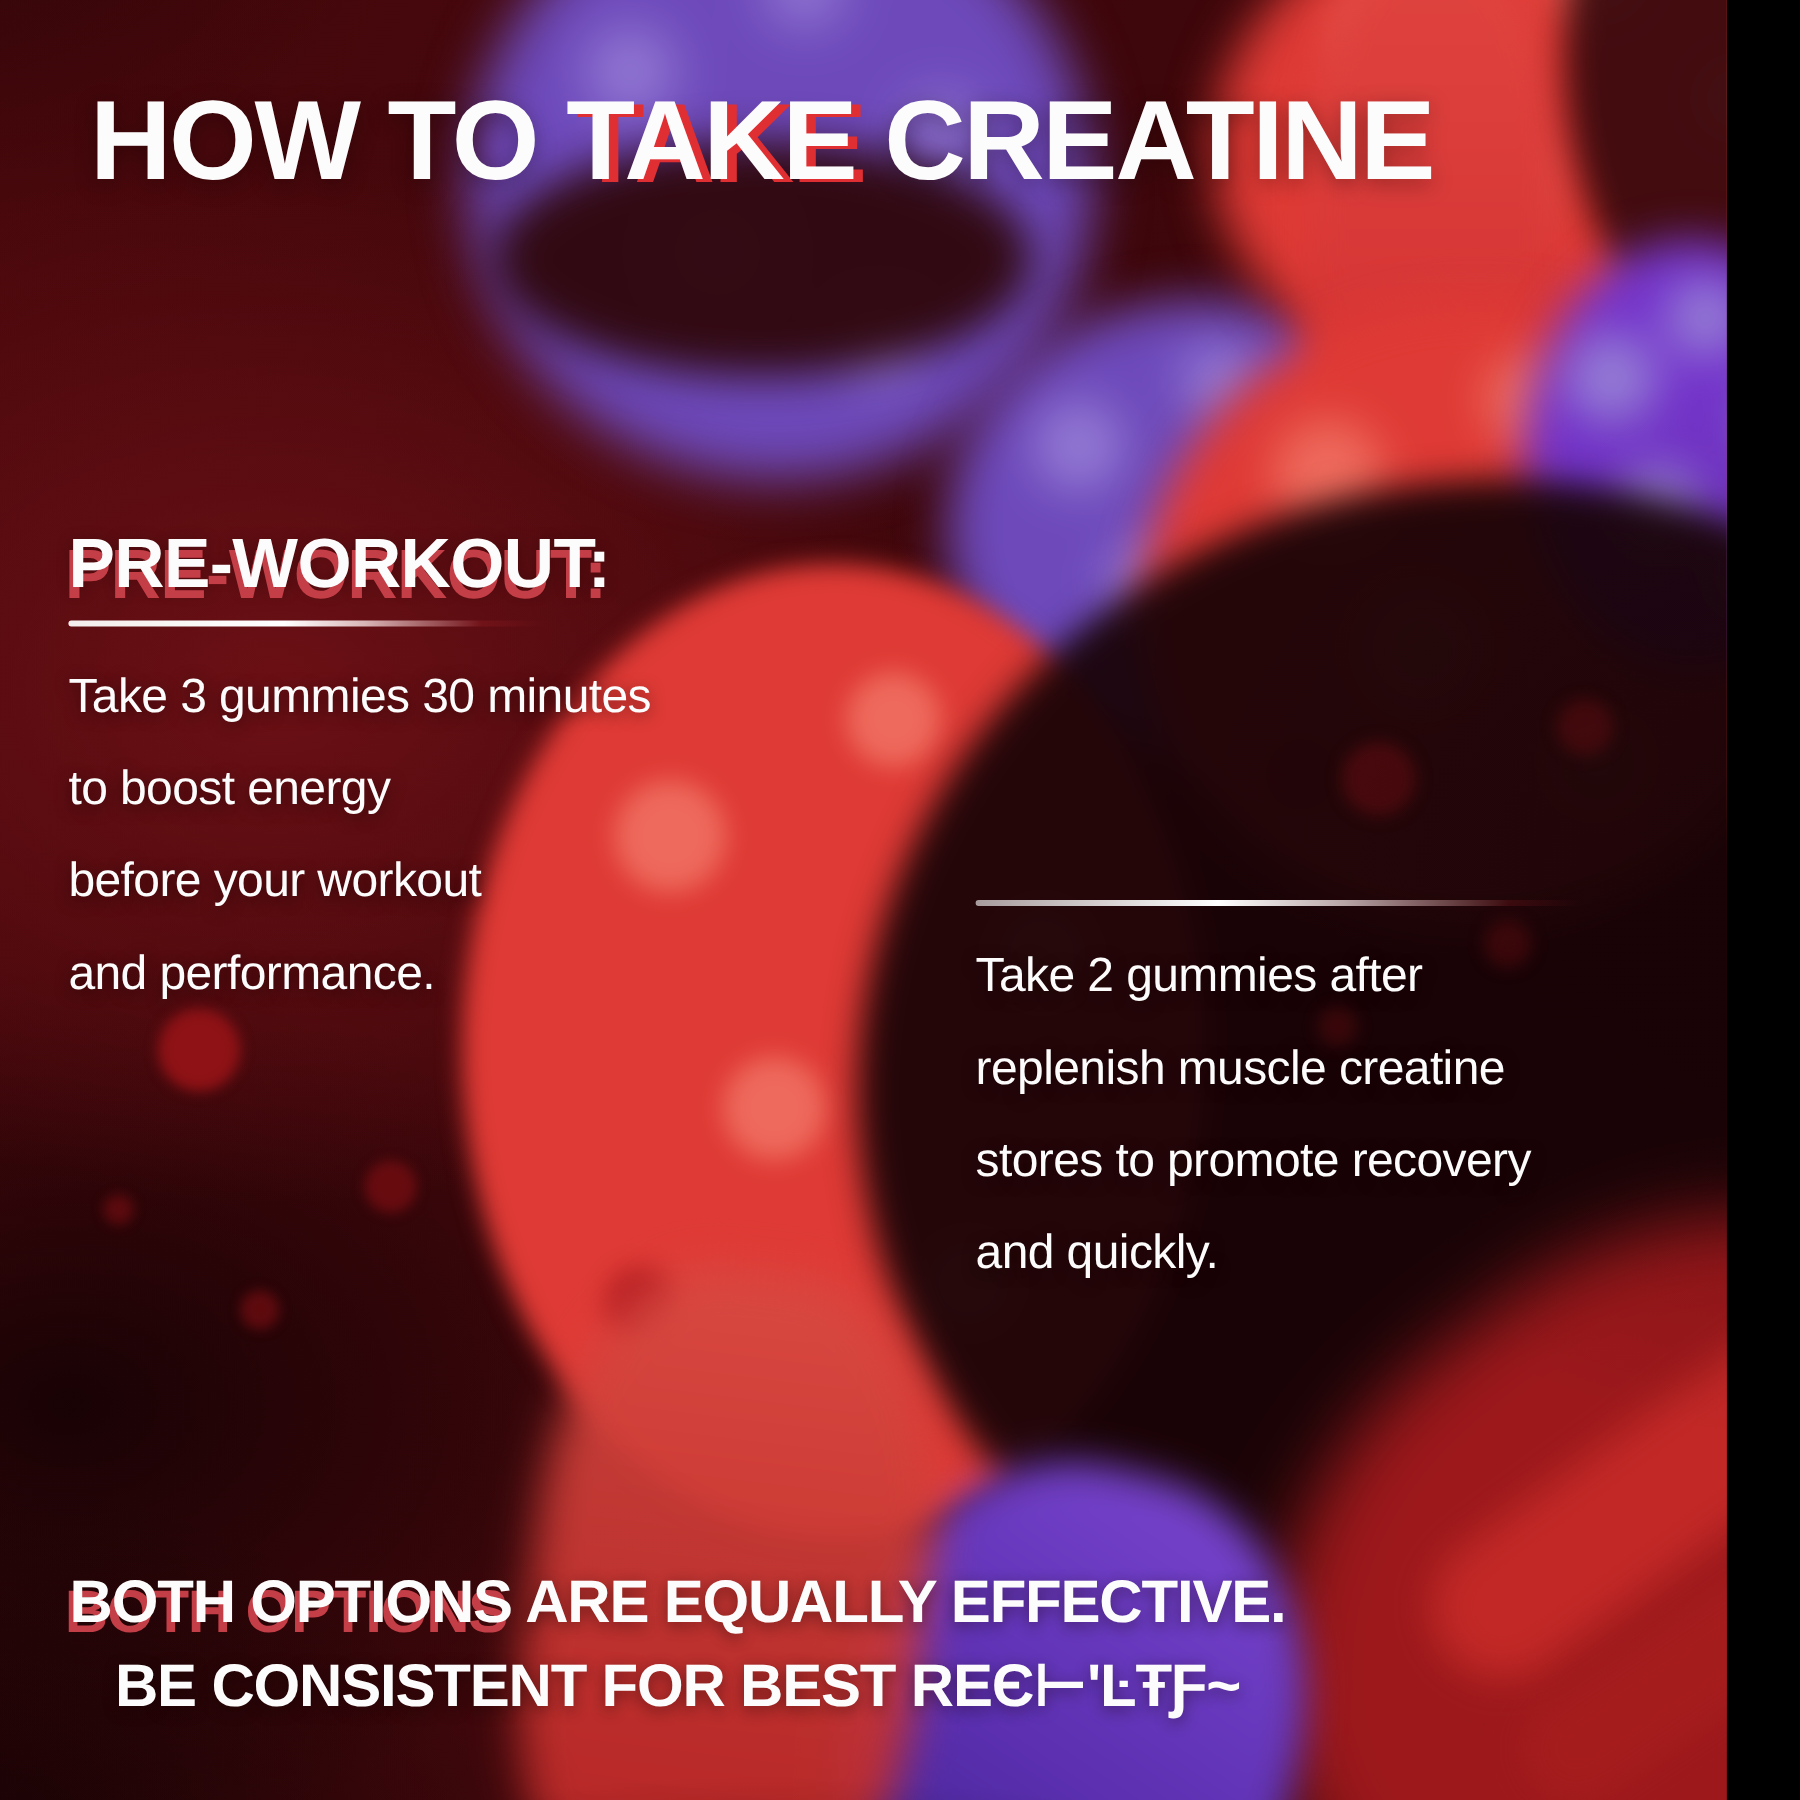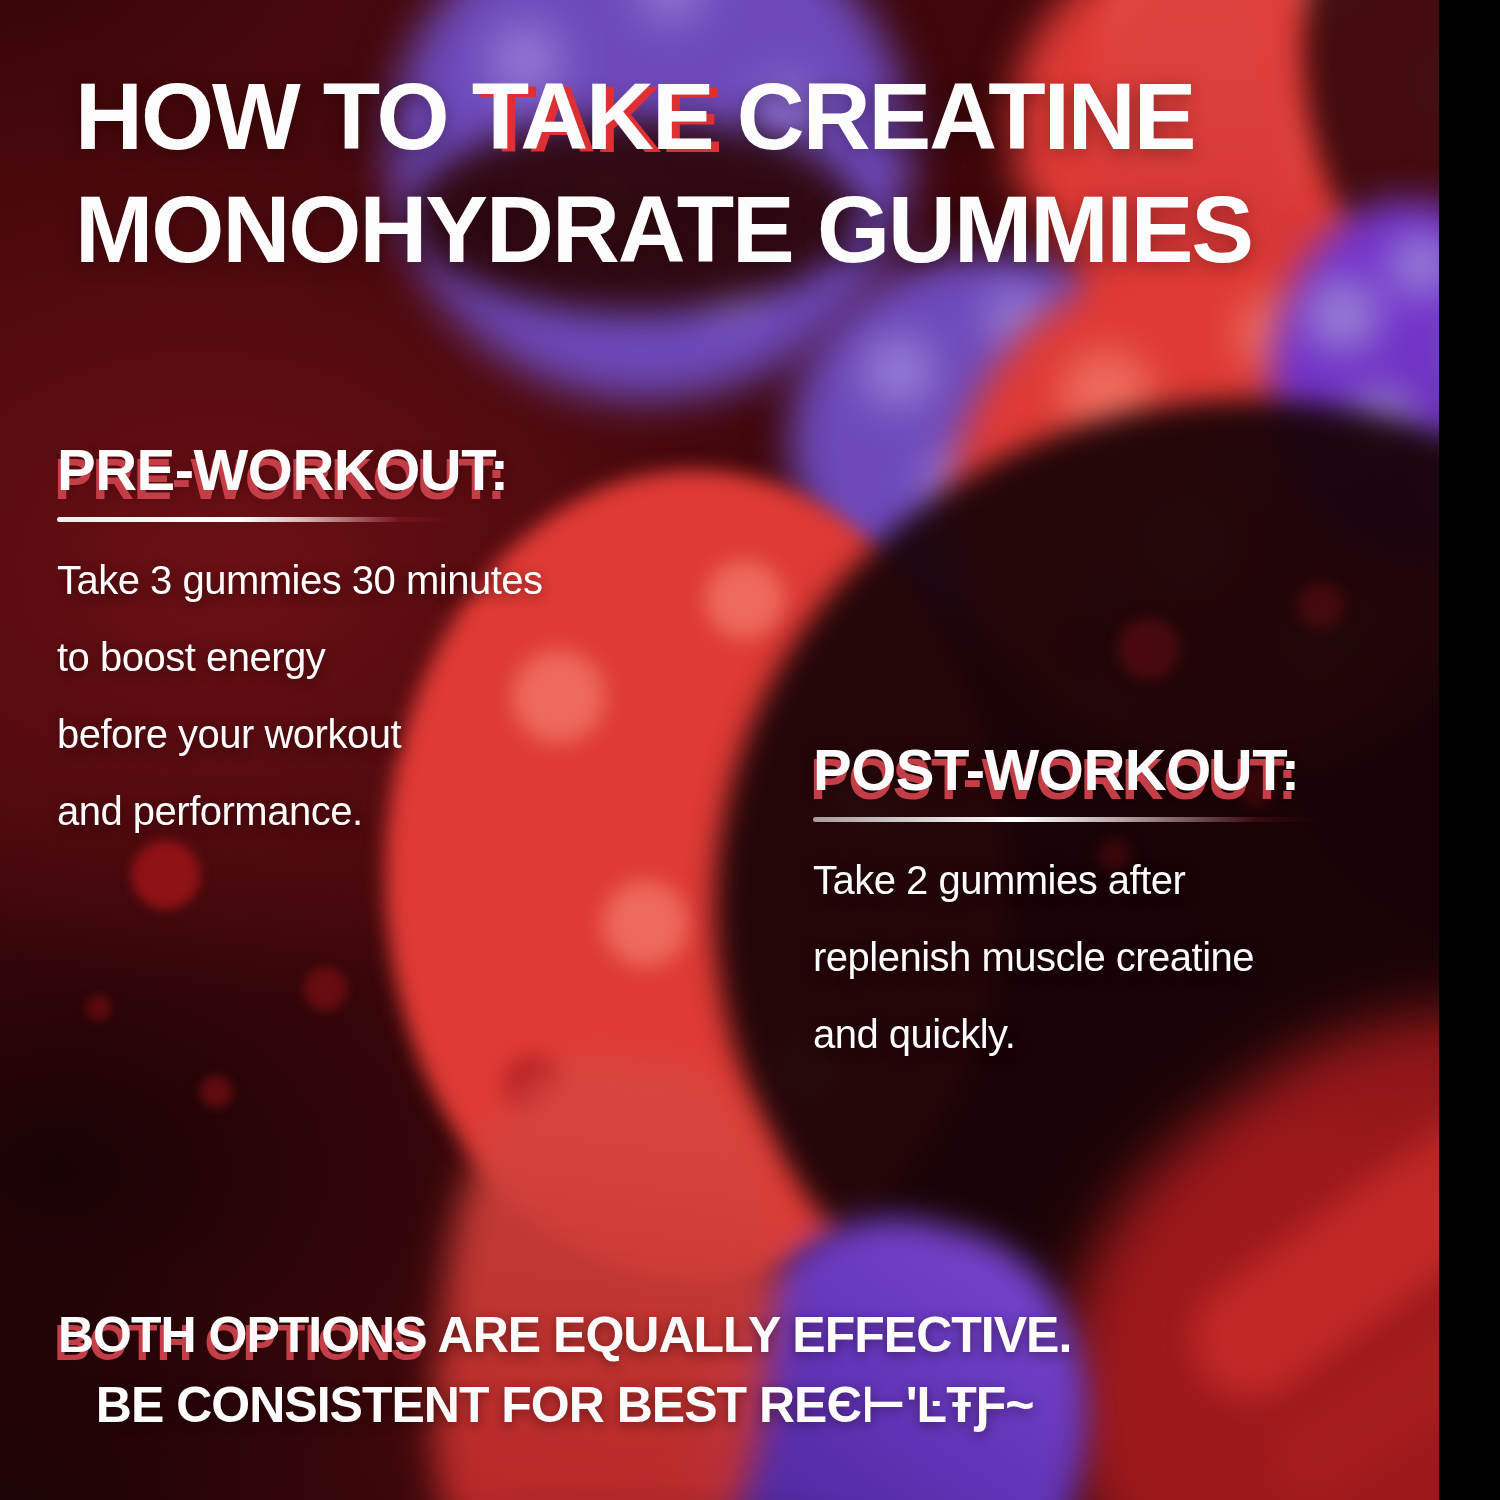--- a/index.html
+++ b/index.html
@@ -111,40 +111,39 @@
            radial-gradient(circle 26px at 70% 20%, rgba(110,14,18,0.5) 0 80%, transparent 100%),
            radial-gradient(circle 22px at 55% 62%, rgba(110,14,18,0.45) 0 80%, transparent 100%),
            radial-gradient(circle 18px at 22% 78%, rgba(110,14,18,0.4) 0 80%, transparent 100%);"></div>
     <div class="vignette"></div>
   </div>
 
   <div class="content">
 
     <h1 class="title">
       <span class="t-line"><span>HOW TO </span><span class="glitch-take">TAKE</span><span> CREATINE</span></span>
-      <span class="t-line">MONOHYDRATE GUMMIES</span>
     </h1>
 
     <section class="panel pre">
       <h2 class="heading">PRE-WORKOUT:</h2>
       <div class="rule rule-pre"></div>
       <p class="body">
         <span class="b-line">Take 3 gummies 30 minutes</span>
         <span class="b-line">to boost energy</span>
         <span class="b-line">before your workout</span>
         <span class="b-line">and performance.</span>
       </p>
     </section>
 
     <section class="panel post">
-      <h2 class="heading">POST-WORKOUT:</h2>
       <div class="rule rule-post"></div>
       <p class="body">
         <span class="b-line">Take 2 gummies after</span>
         <span class="b-line">replenish muscle creatine</span>
+        <span class="b-line">stores to promote recovery</span>
         <span class="b-line">and quickly.</span>
       </p>
     </section>
 
     <div class="footer">
       <span class="f-line"><span class="f-glitch">BOTH OPTIONS</span><span> ARE EQUALLY EFFECTIVE.</span></span>
       <span class="f-line"><span>BE CONSISTENT FOR BEST </span><span>REЄ⊢'ĿŦƑ~</span></span>
     </div>
 
   </div>

